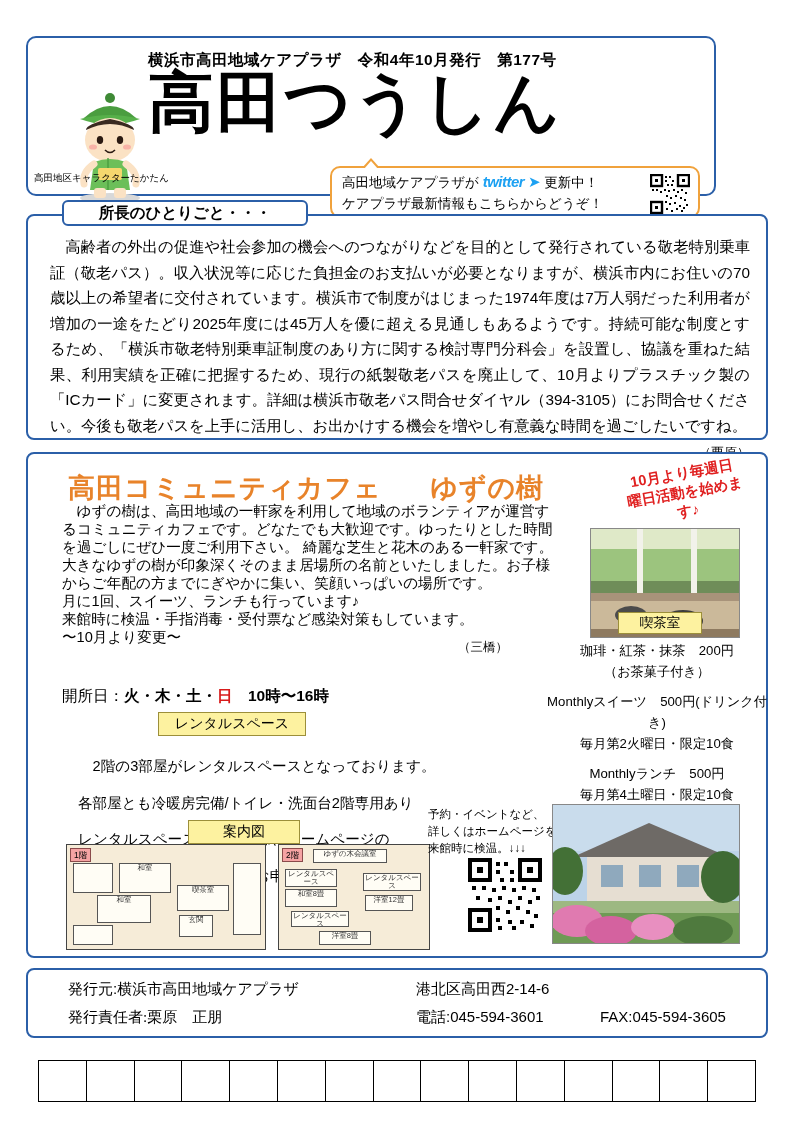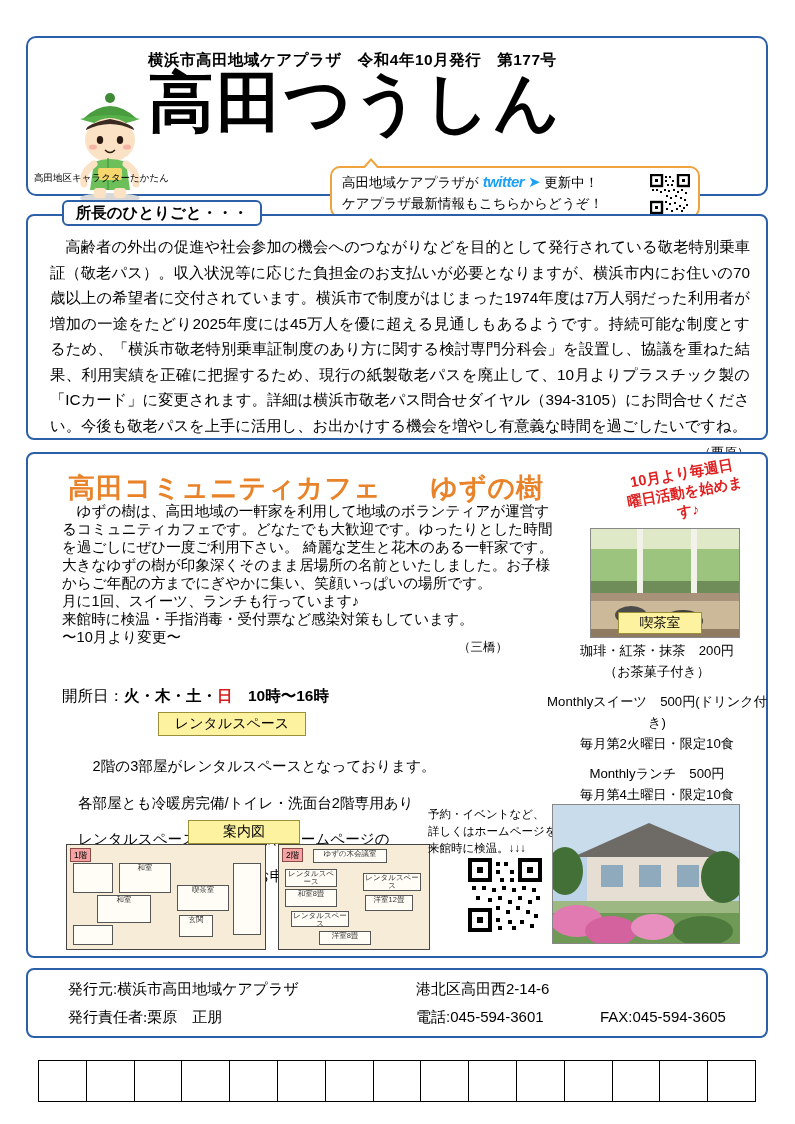--- a/index.html
+++ b/index.html
@@ -16,21 +16,21 @@
     position: relative;
     width: 795px;
     height: 1124px;
     overflow: hidden;
   }
 
   
   .masthead {
     position: absolute;
     left: 26px; top: 36px;
-    width: 742px; height: 160px;
+    width: 690px; height: 160px;
     border: 2px solid #2b5fa8;
     border-radius: 10px;
     background: #fff;
     padding-left: 21px;
   }
   .mast-line {
     position: absolute;
     left: 120px; top: 12px;
     font-size: 15.5px;
     font-weight: bold;
@@ -94,21 +94,21 @@
   .qr {
     position: absolute;
     right: 8px; top: 6px;
     width: 40px; height: 40px;
   }
 
   
   .tab-label {
     position: absolute;
     left: 62px; top: 200px;
-    width: 200px; height: 26px;
+    width: 246px; height: 26px;
     border: 2px solid #2b5fa8;
     border-radius: 6px;
     background: #fff;
     text-align: center;
     font-size: 15.5px;
     font-weight: bold;
     line-height: 22px;
     z-index: 3;
   }
   .box1 {

